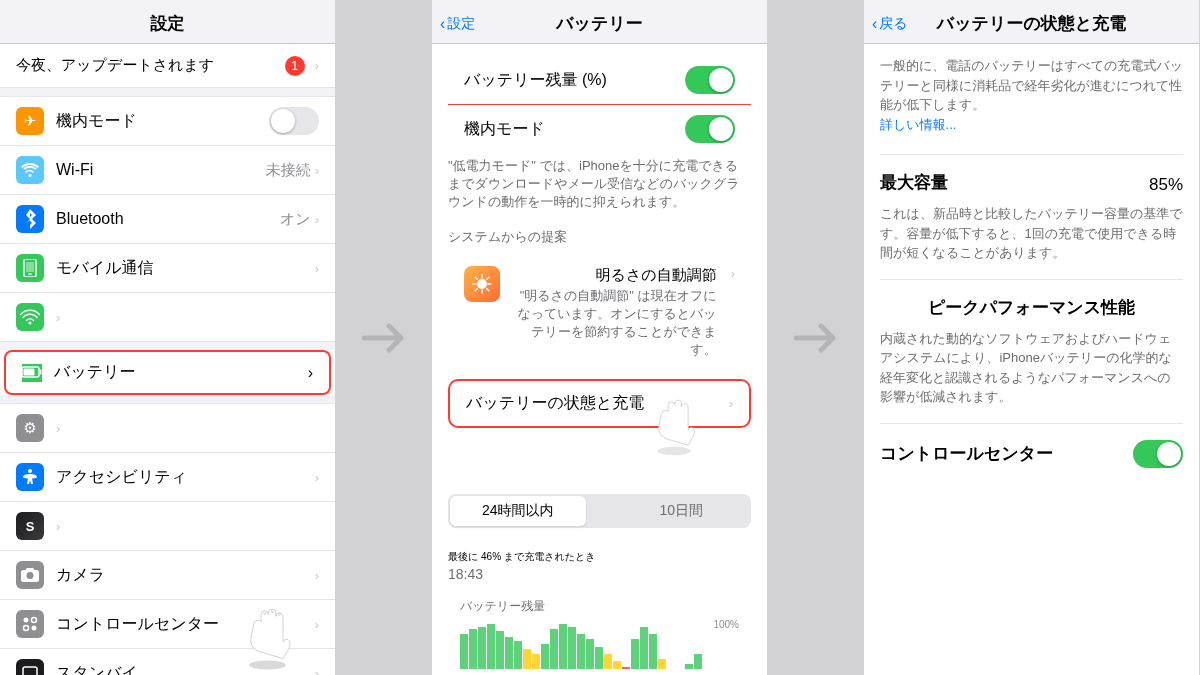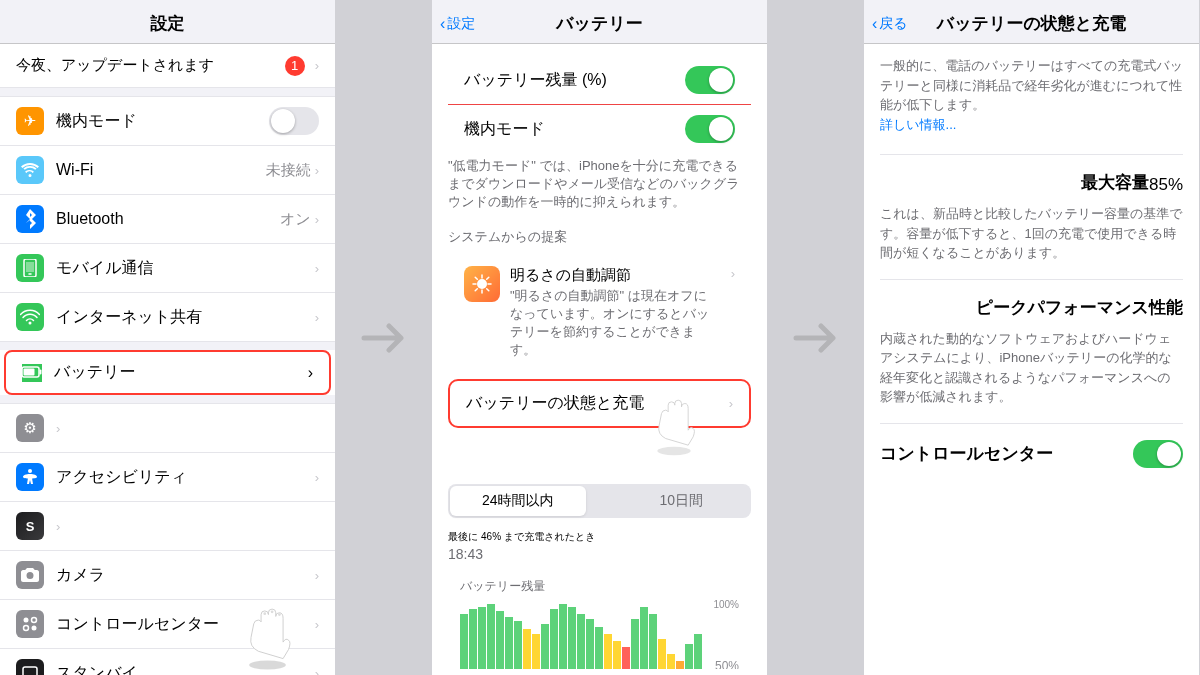--- a/index.html
+++ b/index.html
@@ -210,21 +210,21 @@
       height: 36px;
       border-radius: 8px;
       background: linear-gradient(135deg, #ffb347, #ff6b35);
       display: flex;
       align-items: center;
       justify-content: center;
       color: #fff;
       font-size: 18px;
       flex-shrink: 0;
     }
-    .suggestion-text { flex: 1; }
+    .suggestion-text { flex: 1; text-align: right; }
     .suggestion-title { font-size: 15px; color: #000; font-weight: 500; }
     .suggestion-desc { font-size: 13px; color: #6d6d72; margin-top: 2px; line-height: 1.4; }
 
     
     .health-item-highlighted {
       background: #fff;
       border-radius: 10px;
       margin: 8px 16px;
       padding: 12px 16px;
       display: flex;
@@ -240,21 +240,21 @@
     .health-item-highlighted .chevron {
       color: #c7c7cc;
       font-size: 13px;
     }
 
     
     .time-tabs {
       display: flex;
       background: #e5e5ea;
       border-radius: 8px;
-      margin: 8px 16px;
+      margin: 18px 16px;
       padding: 2px;
     }
     .time-tab {
       flex: 1;
       text-align: center;
       padding: 6px 0;
       font-size: 14px;
       border-radius: 6px;
       cursor: pointer;
     }
@@ -433,21 +433,20 @@
 
   <div class="settings-item">
     <div class="icon-wrap icon-green2">
       <svg width="20" height="16" viewBox="0 0 20 16" fill="white">
           <circle cx="10" cy="14" r="1.5" fill="white"></circle>
           <path d="M6.5 11.5a5 5 0 017 0" stroke="white" stroke-width="1.5" fill="none" stroke-linecap="round"></path>
           <path d="M3 8.5a9 9 0 0114 0" stroke="white" stroke-width="1.5" fill="none" stroke-linecap="round"></path>
           <path d="M0.5 5.5a13 13 0 0119 0" stroke="white" stroke-width="1.5" fill="none" stroke-linecap="round"></path>
         </svg>
     </div>
-    <span class="item-label">インターネット共有</span>
     <span class="chevron">›</span>
   </div>
 
   <div style="height:8px;background:#f2f2f7;"></div>
 
   <div class="highlighted-item" style="display:flex;align-items:center;padding:10px 16px;min-height:44px;position:relative;">
     <div class="icon-wrap icon-green" style="margin-right:12px;">
       <svg width="20" height="12" viewBox="0 0 20 12" fill="white">
         <rect x="0" y="1" width="17" height="10" rx="2" fill="none" stroke="white" stroke-width="1.5"></rect>
         <rect x="17.5" y="3.5" width="2" height="5" rx="1" fill="white"></rect>
@@ -657,31 +656,31 @@
   <div class="panel3-content">
     <p class="panel3-intro">
       <span>一般的に、電話のバッテリーはすべての充電式バッテリーと同様に消耗品で経年劣化が進むにつれて性能が低下します。</span>
       <br>
       <a href="#">詳しい情報...</a>
     </p>
 
     <div class="panel3-divider"></div>
 
     <div class="panel3-section">
-      <div style="display:flex;justify-content:flex-end;align-items:center;">
+      <div style="display:flex;justify-content:space-between;align-items:center;">
         <span class="panel3-section-title">最大容量</span>
         <span class="panel3-section-value">85%</span>
       </div>
       <p class="panel3-section-desc">これは、新品時と比較したバッテリー容量の基準です。容量が低下すると、1回の充電で使用できる時間が短くなることがあります。</p>
     </div>
 
     <div class="panel3-divider"></div>
 
     <div class="panel3-section">
-      <div style="display:flex;justify-content:flex-end;align-items:center;">
+      <div style="display:flex;justify-content:center;align-items:center;">
         <span class="panel3-section-title">ピークパフォーマンス性能</span>
       </div>
       <p class="panel3-section-desc">内蔵された動的なソフトウェアおよびハードウェアシステムにより、iPhoneバッテリーの化学的な経年変化と認識されるようなパフォーマンスへの影響が低減されます。</p>
     </div>
 
     <div class="panel3-divider"></div>
 
     <div>
       <div class="panel3-optimize-row">
         <span class="panel3-optimize-title">コントロールセンター</span>

